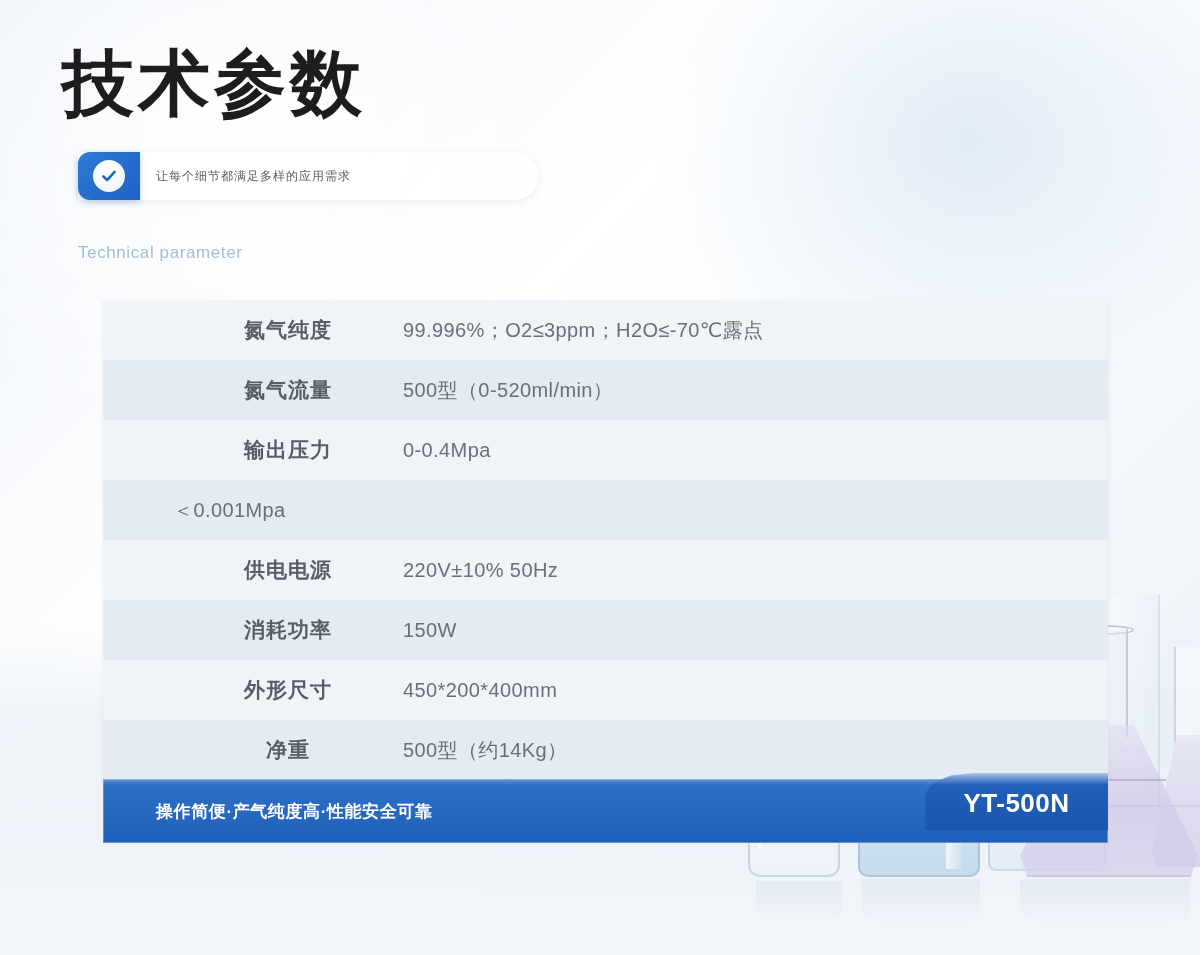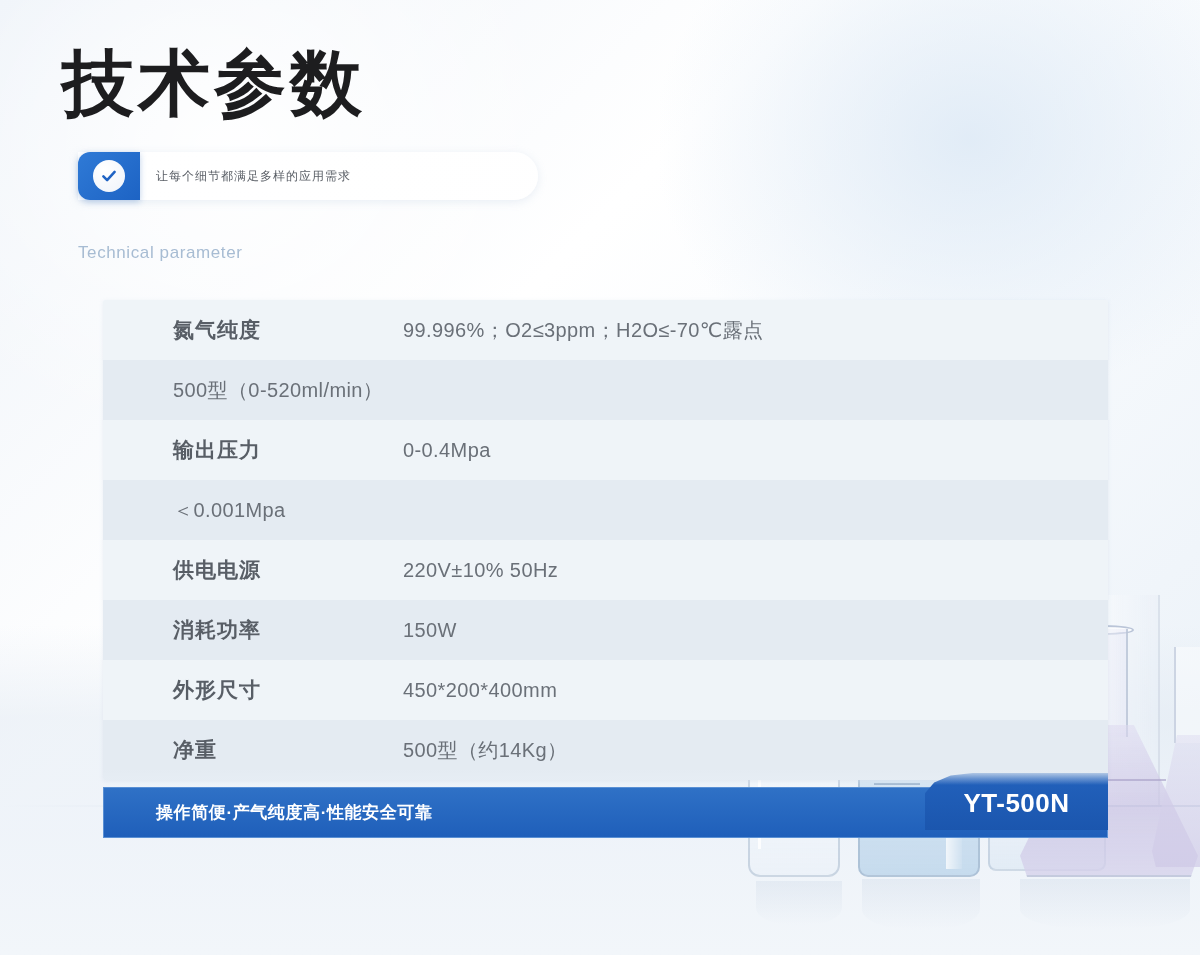--- a/index.html
+++ b/index.html
@@ -177,20 +177,21 @@
     font-size:17px; color:#a7bcd3; letter-spacing:0.6px;margin-top:20px;
   }
 
   
   .spec-table {
     position:absolute; left:103px; top:300px;
     width:1005px;
     border-radius:2px;
     overflow:hidden;
     box-shadow:0 1px 4px rgba(160,180,205,0.18);
+    text-align:center;
   }
   .spec-row {
     display:flex; align-items:center;
     height:60px;
     padding-left:70px;
   }
   .spec-row.odd  { background:#eff4f8; }
   .spec-row.even { background:#e4ebf2; }
   .spec-label {
     width:230px; flex:0 0 230px;
@@ -202,24 +203,24 @@
   }
   .table-fade {
     position:absolute; left:103px; top:769px; width:1005px; height:16px;
     background:linear-gradient(180deg, rgba(228,235,242,1) 0%, rgba(233,240,247,0.35) 60%, rgba(240,245,250,0) 100%);
     z-index:6;
   }
 
   
   .footer-bar {
     position:absolute; left:103px; top:779px;
-    width:1005px; height:51px;
+    width:1005px; height:64px;
     background:linear-gradient(180deg,#2f71c6 0%, #1f5fba 100%);
     border:1px solid #5a90d4;
-    display:flex; align-items:center;margin-top:8px;
+    display:flex; align-items:center;
   }
   .footer-text {
     margin-left:52px;
     font-size:17px; font-weight:bold; color:#ffffff; letter-spacing:0.6px;
   }
   .model-tab {
     position:absolute; left:925px; top:762px;
     width:183px; height:68px;
     background:linear-gradient(180deg,#2464bf 0%, #1b56ae 100%);
     clip-path: polygon(0% 100%, 0% 46%, 5% 30%, 14% 20%, 26% 16%, 100% 16%, 100% 100%);
@@ -289,20 +290,21 @@
   <div class="tagline-text">让每个细节都满足多样的应用需求</div>
 
   <div class="subtitle-en">Technical parameter</div>
 
   <div class="spec-table" id="spec-table">
       <div class="spec-row odd">
         <div class="spec-label">氮气纯度</div>
         <div class="spec-value">99.996%；O2≤3ppm；H2O≤-70℃露点</div>
       </div>
       <div class="spec-row even">
+        <div class="spec-label">氮气流量</div>
         <div class="spec-value">500型（0-520ml/min）</div>
       </div>
       <div class="spec-row odd">
         <div class="spec-label">输出压力</div>
         <div class="spec-value">0-0.4Mpa</div>
       </div>
       <div class="spec-row even">
         <div class="spec-value">＜0.001Mpa</div>
       </div>
       <div class="spec-row odd">

